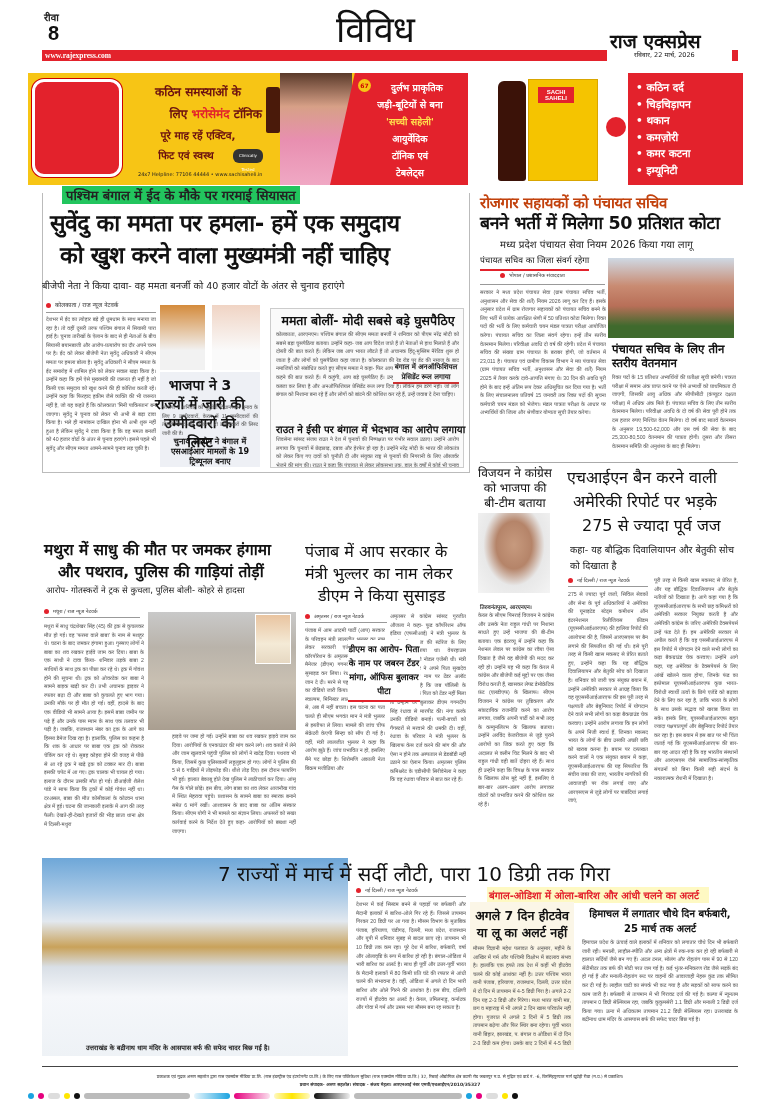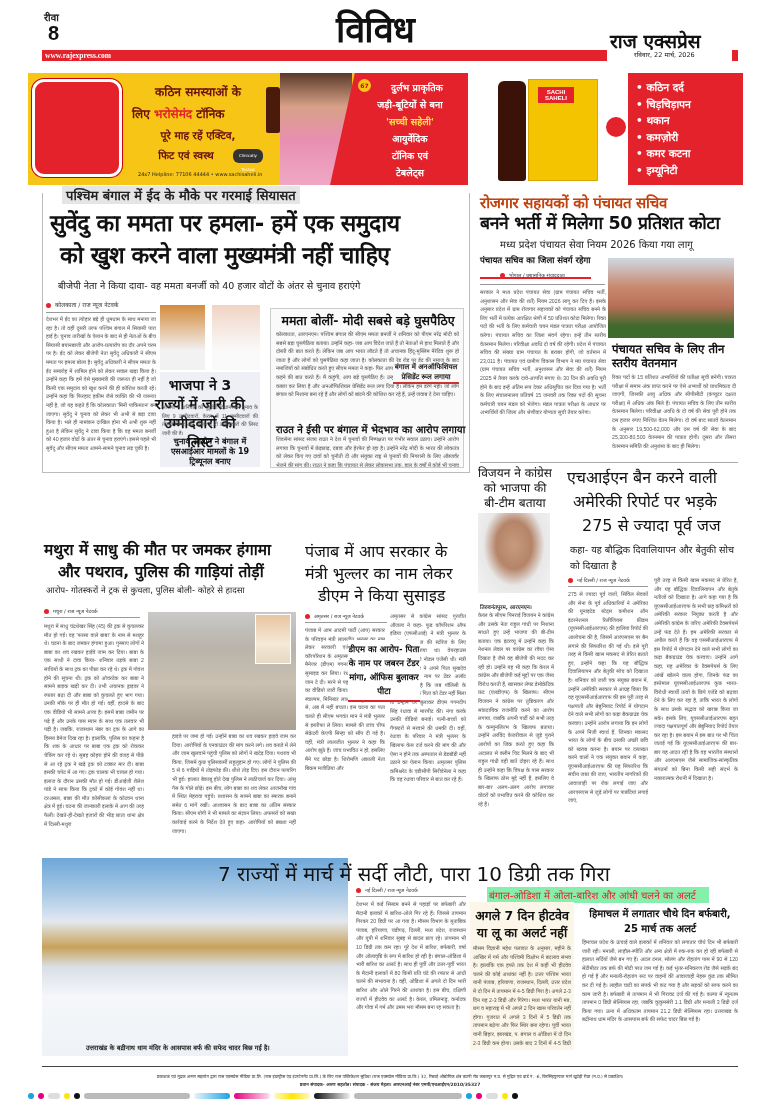--- a/index.html
+++ b/index.html
@@ -8,31 +8,31 @@
 .body-txt{font-size:5.2px;line-height:8.6px;color:#555;text-align:justify;overflow:hidden;font-family:"Liberation Sans",sans-serif}
 .byline{font-size:6px;color:#333;display:flex;align-items:center;gap:4px;border-bottom:1px solid #999;padding-bottom:3px}
 .dot{width:5px;height:5px;border-radius:50%;background:#e3222c;display:inline-block}
 .photo{overflow:hidden}
 </style>
 </head>
 <body>
 
 <div class="abs" style="left:44px;top:10px;font-size:10px;font-weight:bold;color:#222">रीवा</div>
 <div class="abs" style="left:48px;top:22px;font-size:20px;font-weight:bold;color:#111;font-family:'Liberation Sans',sans-serif">8</div>
-<div class="abs" style="left:336px;top:4px;font-size:36px;font-weight:bold;color:#111;letter-spacing:-1px">विविध</div>
+<div class="abs" style="left:336px;top:4px;font-size:36px;font-weight:normal;color:#111;letter-spacing:-1px">विविध</div>
 <div class="abs" style="left:610px;top:28px;font-size:19px;font-weight:bold;color:#111">राज एक्सप्रेस</div>
 <div class="abs" style="left:42px;top:50px;width:565px;height:11px;background:#e3222c"></div>
 <div class="abs" style="left:45px;top:51px;font-size:7.5px;color:#fff;font-family:'Liberation Serif',serif;font-weight:bold">www.rajexpress.com</div>
 <div class="abs" style="left:634px;top:50px;font-size:6.5px;color:#222">रविवार, 22 मार्च, 2026</div>
 <div class="abs" style="left:732px;top:50px;width:6px;height:11px;background:#e3222c"></div>
 
 <div class="abs" style="left:28px;top:73px;width:715px;height:112px;background:#f7c515;overflow:hidden">
   <div class="abs" style="left:4px;top:6px;width:90px;height:98px;background:#e3222c;border:3px solid #fff;border-radius:12px;box-shadow:0 0 0 1px #c00"></div>
   <div class="abs" style="left:110px;top:10px;width:120px;text-align:center;font-size:12px;font-weight:bold;color:#6b1010">कठिन समस्याओं के</div>
-  <div class="abs" style="left:104px;top:32px;width:130px;text-align:left;font-size:12px;font-weight:bold;color:#6b1010">
+  <div class="abs" style="left:104px;top:32px;width:130px;text-align:right;font-size:12px;font-weight:bold;color:#6b1010">
     <span>लिए </span><span style="color:#e3222c">भरोसेमंद</span><span> टॉनिक</span>
   </div>
   <div class="abs" style="left:108px;top:55px;width:124px;text-align:center;font-size:10.5px;font-weight:bold;color:#6b1010">पूरे माह रहें एक्टिव,</div>
   <div class="abs" style="left:108px;top:75px;width:100px;text-align:center;font-size:10.5px;font-weight:bold;color:#6b1010">फिट एवं स्वस्थ</div>
   <div class="abs" style="left:205px;top:76px;width:30px;height:14px;background:#333;border-radius:6px;font-size:4px;color:#fff;text-align:center;line-height:14px">Clinically Tested</div>
   <div class="abs" style="left:110px;top:98px;font-size:5px;color:#222">24x7 Helpline: 77106 44444 • www.sachisaheli.in</div>
   <div class="abs" style="left:238px;top:14px;width:14px;height:46px;background:#4a1a0a;border-radius:3px 3px 2px 2px"></div>
   <div class="abs" style="left:252px;top:0;width:72px;height:112px;background:linear-gradient(180deg,#5a3a2a 0%,#d7a087 30%,#e88fb0 60%,#f0a8c4 100%)"></div>
   <div class="abs" style="left:302px;top:0;width:138px;height:112px;background:#e3222c;clip-path:polygon(18% 0,100% 0,100% 100%,0 100%)"></div>
   <div class="abs" style="left:330px;top:6px;width:13px;height:13px;border-radius:50%;background:#f7c515;color:#c00;font-size:6px;font-weight:bold;text-align:center;line-height:13px">67</div>
@@ -54,24 +54,24 @@
     <div>• <span>कठिन दर्द</span></div>
     <div>• <span>चिड़चिड़ापन</span></div>
     <div>• <span>थकान</span></div>
     <div>• <span>कमज़ोरी</span></div>
     <div>• <span>कमर कटना</span></div>
     <div>• <span>इम्यूनिटी</span></div>
   </div>
 </div>
 
 <div class="abs" style="left:42px;top:193px;width:428px;height:280px;border:1px solid #bbb;border-top:none"></div>
-<div class="abs" style="left:62px;top:186px;font-size:13px;font-weight:bold;color:#222;background:#e5e5e5;padding:0 4px">पश्चिम बंगाल में ईद के मौके पर गरमाई सियासत</div>
+<div class="abs" style="left:62px;top:186px;font-size:13px;font-weight:bold;color:#222;background:#22c55e;padding:0 4px">पश्चिम बंगाल में ईद के मौके पर गरमाई सियासत</div>
 <div class="abs" style="left:50px;top:206px;width:415px;font-size:23px;font-weight:bold;color:#111;letter-spacing:-0.5px;white-space:nowrap">सुवेंदु का ममता पर हमला- हमें एक समुदाय</div>
 <div class="abs" style="left:60px;top:238px;width:400px;font-size:23px;font-weight:bold;color:#111;letter-spacing:-0.5px;white-space:nowrap">को खुश करने वाला मुख्यमंत्री नहीं चाहिए</div>
-<div class="abs" style="left:58px;top:279px;font-size:9.5px;color:#222;white-space:nowrap">बीजेपी नेता ने किया दावा- वह ममता बनर्जी को 40 हजार वोटों के अंतर से चुनाव हराएंगे</div>
+<div class="abs" style="left:42px;top:279px;font-size:9.5px;color:#222;white-space:nowrap">बीजेपी नेता ने किया दावा- वह ममता बनर्जी को 40 हजार वोटों के अंतर से चुनाव हराएंगे</div>
 
 <div class="abs byline" style="left:46px;top:301px;width:110px">
   <span class="dot"></span>
     <span>कोलकाता / राज न्यूज नेटवर्क</span>
 </div>
 <div class="abs body-txt" style="left:46px;top:315px;width:110px;height:152px">देशभर में ईद का त्योहार बड़े ही धूमधाम के साथ मनाया जा रहा है। तो वहीं दूसरी तरफ पश्चिम बंगाल में सियासी पारा हाई है। चुनाव तारीखों के ऐलान के बाद से ही नेताओं के बीच सियासी बयानबाजी और आरोप-प्रत्यारोप का दौर अपने चरम पर है। ईद को लेकर बीजेपी नेता सुवेंदु अधिकारी ने सीएम ममता पर हमला बोला है। सुवेंदु अधिकारी ने सीएम ममता के ईद समारोह में शामिल होने को लेकर सवाल खड़ा किया है। उन्होंने कहा कि हमें ऐसे मुख्यमंत्री की जरूरत ही नहीं है जो किसी एक समुदाय को खुश करने की ही कोशिश करती रहें। उन्होंने कहा कि फिरहाद हकीम जैसे व्यक्ति की भी जरूरत नहीं है, जो यह कहते हैं कि कोलकाता 'मिनी पाकिस्तान' बन जाएगा। सुवेंदु ने चुनाव को लेकर भी अभी से बड़ा दावा किया है। भले ही नामांकन दाखिल होना भी अभी शुरू नहीं हुआ है लेकिन सुवेंदु ने दावा किया है कि वह ममता बनर्जी को 40 हजार वोटों के अंतर से चुनाव हराएंगे। इससे पहले भी सुवेंदु और सीएम ममता आमने-सामने चुनाव लड़ चुकी है।</div>
 
 <div class="abs photo" style="left:160px;top:305px;width:45px;height:65px;background:linear-gradient(180deg,#d48b3c,#f2f2f2 70%)"></div>
 <div class="abs photo" style="left:212px;top:305px;width:48px;height:65px;background:linear-gradient(180deg,#f0d4c4,#fafafa 70%)"></div>
 <div class="abs" style="left:160px;top:372px;width:100px;height:95px;background:#eef0f5"></div>
@@ -82,21 +82,21 @@
 <div class="abs" style="left:270px;top:308px;width:194px;height:160px;border:1px solid #ccc;background:#fafafa"></div>
 <div class="abs" style="left:278px;top:312px;width:180px;text-align:center;font-size:12.5px;font-weight:bold;color:#111;white-space:nowrap">ममता बोलीं- मोदी सबसे बड़े घुसपैठिए</div>
 <div class="abs body-txt" style="left:276px;top:330px;width:183px;height:82px">कोलकाता, आरएनएन। पश्चिम बंगाल की सीएम ममता बनर्जी ने शनिवार को पीएम नरेंद्र मोदी को सबसे बड़ा घुसपैठिया बताया। उन्होंने कहा- जब आप विदेश जाते हैं तो नेताओं से हाथ मिलाते हैं और दोस्ती की बात करते हैं। लेकिन जब आप भारत लौटते हैं तो अचानक हिंदू-मुस्लिम नैरेटिव शुरू हो जाता है और लोगों को घुसपैठिया कहा जाता है। कोलकाता की रेड रोड पर ईद की नमाज के बाद नमाजियों को संबोधित करते हुए सीएम ममता ने कहा- फिर आप नाम हटाने और लोगों को घुसपैठिया कहने की बात करते हैं। मैं कहूंगी, आप बड़े घुसपैठिए हैं। उन्होंने कहा- आपने हमारी सरकार पर कब्जा कर लिया है और अनऑफिशियल प्रेसिडेंट रूल लगा दिया है। लेकिन हम डरेंगे नहीं। जो लोग बंगाल को निशाना बना रहे हैं और लोगों को बांटने की कोशिश कर रहे हैं, उन्हें जवाब दे देना चाहिए।</div>
 <div class="abs" style="left:393px;top:362px;width:66px;font-size:7px;font-weight:bold;line-height:10px;text-align:center;background:#fafafa;border-bottom:2px solid #c33;color:#222">बंगाल में अनऑफिशियल प्रेसिडेंट रूल लगाया</div>
 <div class="abs" style="left:276px;top:422px;font-size:10px;font-weight:bold;color:#111;white-space:nowrap">राउत ने ईसी पर बंगाल में भेदभाव का आरोप लगाया</div>
 <div class="abs body-txt" style="left:276px;top:435px;width:183px;height:32px">शिवसेना सांसद संजय राउत ने देश में चुनावों की निष्पक्षता पर गंभीर सवाल उठाए। उन्होंने आरोप लगाया कि चुनावों में छेड़छाड़, दबाव और हेरफेर हो रहा है। उन्होंने नरेंद्र मोदी के भारत की लोकतंत्र को लेकर किए गए दावों को चुनौती दी और संयुक्त राष्ट्र से चुनावों की निगरानी के लिए ऑब्जर्वर भेजने की मांग की। राउत ने कहा कि पंचायत से लेकर लोकसभा तक, हाल के वर्षों में कोई भी चुनाव पूरी तरह निष्पक्ष तरीके से नहीं हुआ है। राउत ने चुनाव आयोग पर भी पश्चिम बंगाल में भेदभाव का आरोप लगाया और कहा कि यह संस्था अब निष्पक्ष नहीं रही। उन्होंने पश्चिम बंगाल में बड़े पैमाने पर अधिकारियों के ट्रांसफर को अघोषित इमरजेंसी जैसा बताया। साथ ही ममता बनर्जी का समर्थन करते हुए कहा कि उनकी पार्टी बीजेपी के खिलाफ मजबूती से खड़ी है और जनता उनके साथ है।</div>
 
 <div class="abs" style="left:480px;top:192px;width:295px;font-size:15px;font-weight:bold;color:#c2410c;white-space:nowrap;letter-spacing:-0.3px">रोजगार सहायकों को पंचायत सचिव</div>
 <div class="abs" style="left:480px;top:210px;width:295px;font-size:17.5px;font-weight:bold;color:#111;white-space:nowrap;letter-spacing:-0.3px">बनने भर्ती में मिलेगा 50 प्रतिशत कोटा</div>
 <div class="abs" style="left:500px;top:237px;font-size:10px;color:#222;white-space:nowrap">मध्य प्रदेश पंचायत सेवा नियम 2026 किया गया लागू</div>
-<div class="abs" style="left:480px;top:254px;font-size:8.5px;font-weight:bold;color:#111;border-bottom:2px solid #e3222c;padding-bottom:12px">पंचायत सचिव का जिला संवर्ग रहेगा</div>
+<div class="abs" style="left:480px;top:254px;font-size:8.5px;font-weight:normal;color:#111;border-bottom:2px solid #e3222c;padding-bottom:4px">पंचायत सचिव का जिला संवर्ग रहेगा</div>
 <div class="abs byline" style="left:500px;top:272px;width:100px;border:none">
   <span class="dot"></span>
     <span style="font-size:5px">भोपाल / प्रशासनिक संवाददाता</span>
 </div>
 <div class="abs" style="left:480px;top:284px;width:125px;height:1px;background:#999"></div>
 <div class="abs body-txt" style="left:480px;top:288px;width:126px;height:160px">सरकार ने मध्य प्रदेश पंचायत सेवा (ग्राम पंचायत सचिव भर्ती, अनुशासन और सेवा की शर्तें) नियम 2026 लागू कर दिए हैं। इसके अनुसार प्रदेश में ग्राम रोजगार सहायकों को पंचायत सचिव बनने के लिए भर्ती में प्रत्येक आरक्षित श्रेणी में 50 प्रतिशत कोटा मिलेगा। रिक्त पदों की भर्ती के लिए कर्मचारी चयन मंडल पात्रता परीक्षा आयोजित करेगा। पंचायत सचिव का जिला संवर्ग रहेगा। इन्हें तीन स्तरीय वेतनमान मिलेगा। परिवीक्षा अवधि दो वर्ष की रहेगी। प्रदेश में पंचायत सचिव की संख्या ग्राम पंचायत के बराबर होगी, जो वर्तमान में 23,011 है। पंचायत एवं ग्रामीण विकास विभाग ने मप्र पंचायत सेवा (ग्राम पंचायत सचिव भर्ती, अनुशासन और सेवा की शर्तें) नियम 2025 में तैयार करके दावे-आपत्ति मंगाए थे। 30 दिन की अवधि पूरी होने के बाद इन्हें अंतिम रूप देकर अधिसूचित कर दिया गया है। भर्ती के लिए संचालनालय प्रतिवर्ष 15 जनवरी तक रिक्त पदों की सूचना कर्मचारी चयन मंडल को भेजेगा। मंडल पात्रता परीक्षा के आधार पर अभ्यर्थियों की जिला और श्रेणीवार योग्यता सूची तैयार करेगा।</div>
 <div class="abs photo" style="left:608px;top:258px;width:126px;height:80px;background:linear-gradient(180deg,#cfd9e4 0%,#c98b72 35%,#b86f58 60%,#3f6a2d 85%)"></div>
 <div class="abs" style="left:612px;top:342px;width:124px;font-size:11.5px;line-height:14px;font-weight:bold;color:#111">पंचायत सचिव के लिए तीन स्तरीय वेतनमान</div>
 <div class="abs body-txt" style="left:612px;top:373px;width:124px;height:86px">रिक्त पदों के 15 प्रतिशत अभ्यर्थियों की प्रतीक्षा सूची बनेगी। पात्रता परीक्षा में समान अंक प्राप्त करने पर ऐसे अभ्यर्थी को प्राथमिकता दी जाएगी, जिसकी आयु अधिक और सीपीसीटी (कंप्यूटर दक्षता परीक्षा) में अधिक अंक मिले हैं। पंचायत सचिव के लिए तीन स्तरीय वेतनमान मिलेगा। परिवीक्षा अवधि के दो वर्ष की सेवा पूरी होने तक दस हजार रुपए निश्चित वेतन मिलेगा। दो वर्ष बाद सातवें वेतनमान के अनुसार 19,500-62,000 और दस वर्ष की सेवा के बाद 25,300-80,500 वेतनमान की पात्रता होगी। दूसरा और तीसरा वेतनमान समिति की अनुशंसा के बाद ही मिलेगा।</div>
 <div class="abs" style="left:480px;top:462px;width:258px;height:1px;background:#aaa"></div>
@@ -141,21 +141,21 @@
 <div class="abs body-txt" style="left:654px;top:576px;width:84px;height:268px">पूरी तरह से किसी खास मकसद से प्रेरित है, और यह बौद्धिक दिवालियापन और बेतुके नतीजों को दिखाता है। आगे कहा गया है कि यूएससीआईआरएफ के सभी छह कमिश्नरों को अमेरिकी सरकार नियुक्त करती है और अमेरिकी कांग्रेस के जरिए अमेरिकी टैक्सपेयर्स उन्हें फंड देते हैं। हम अमेरिकी सरकार से अपील करते हैं कि वह एससीआईआरएफ में इस रिपोर्ट में योगदान देने वाले सभी लोगों का कड़ा बैकग्राउंड चेक करवाए। उन्होंने आगे कहा, यह अमेरिका के टैक्सपेयर्स के लिए आंखें खोलने वाला होगा, जिनके फंड का इस्तेमाल यूएससीआईआरएफ कुछ भारत-विरोधी स्वार्थी तत्वों के छिपे एजेंडे को बढ़ावा देने के लिए कर रहा है, ताकि भारत के लोगों के साथ उसके सद्भाव को खराब किया जा सके। इसके लिए, यूएससीआईआरएफ बहुत ज्यादा पक्षपातपूर्ण और बेबुनियाद रिपोर्ट तैयार कर रहा है। इस बयान में इस बात पर भी चिंता जताई गई कि यूएससीआईआरएफ की बार-बार यह आदत रही है कि वह भारतीय संस्थानों और आरएसएस जैसे सामाजिक-सांस्कृतिक संगठनों को बिना किसी सही संदर्भ के नकारात्मक रोशनी में दिखाता है।</div>
 
 <div class="abs photo" style="left:42px;top:858px;width:306px;height:198px;background:linear-gradient(180deg,#6ea7d8 0%,#a9c9e6 18%,#e2e8ef 32%,#c9a25a 45%,#d9dfe6 55%,#f5f7fa 70%,#eef2f6 100%)"></div>
 <div class="abs" style="left:218px;top:860px;width:530px;font-size:20px;color:#111;white-space:nowrap">7 राज्यों में मार्च में सर्दी लौटी, पारा 10 डिग्री तक गिरा</div>
 <div class="abs" style="left:86px;top:1043px;font-size:6.5px;font-weight:bold;color:#222">उत्तराखंड के बद्रीनाथ धाम मंदिर के आसपास बर्फ की सफेद चादर बिछ गई है।</div>
 <div class="abs byline" style="left:356px;top:887px;width:110px">
   <span class="dot"></span>
     <span style="font-size:5px">नई दिल्ली / राज न्यूज नेटवर्क</span>
 </div>
 <div class="abs body-txt" style="left:356px;top:900px;width:110px;height:150px">देशभर में कई सिस्टम बनने से पहाड़ों पर बर्फबारी और मैदानी इलाकों में बारिश-ओले गिर रहे हैं। जिससे तापमान गिरकर 20 डिग्री पर आ गया है। मौसम विभाग के मुताबिक पंजाब, हरियाणा, चंडीगढ़, दिल्ली, मध्य प्रदेश, राजस्थान और यूपी में शनिवार सुबह से बादल छाए रहे। तापमान भी 10 डिग्री तक कम रहा। पूरे देश में बारिश, बर्फबारी, वर्षा और ओलावृष्टि के रूप में बारिश हो रही है। बंगाल-ओडिशा में भारी बारिश का अलर्ट है। साथ ही पूर्वी और उत्तर-पूर्वी भारत के मैदानी इलाकों में 80 किमी प्रति घंटे की रफ्तार से आंधी चलने की संभावना है। वहीं, ओडिशा में अगले दो दिन भारी बारिश और ओले गिरने की आशंका है। इस बीच, दक्षिणी राज्यों में हीटवेव का अलर्ट है। केरल, तमिलनाडु, कर्नाटक और गोवा में गर्म और उमस भरा मौसम बना रह सकता है।</div>
-<div class="abs" style="left:487px;top:887px;width:222px;font-size:10px;font-weight:normal;color:#e3222c;background:#86efac;padding:1px 2px;white-space:nowrap">बंगाल-ओडिशा में ओला-बारिश और आंधी चलने का अलर्ट</div>
+<div class="abs" style="left:487px;top:887px;width:222px;font-size:10px;font-weight:bold;color:#e3222c;background:#fef9c3;padding:1px 2px;white-space:nowrap">बंगाल-ओडिशा में ओला-बारिश और आंधी चलने का अलर्ट</div>
 <div class="abs" style="left:470px;top:902px;width:104px;height:148px;background:#fbf6e7"></div>
 <div class="abs" style="left:472px;top:907px;width:100px;font-size:12.5px;line-height:17px;font-weight:bold;text-align:center;color:#111">अगले 7 दिन हीटवेव या लू का अलर्ट नहीं</div>
 <div class="abs body-txt" style="left:473px;top:944px;width:98px;height:104px">मौसम विज्ञानी महेश पलावत के अनुसार, महीने के आखिर में गर्म और पश्चिमी विक्षोभ में बदलाव संभव है। हालांकि एक हफ्ते तक देश में कहीं भी हीटवेव चलने की कोई आशंका नहीं है। उत्तर पश्चिम भारत यानी पंजाब, हरियाणा, राजस्थान, दिल्ली, उत्तर प्रदेश में दो दिन में तापमान में 4-5 डिग्री गिरा है। अगले 2-3 दिन यह 2-3 डिग्री और गिरेगा। मध्य भारत यानी मप्र, छग व महाराष्ट्र में भी अगले 2 दिन खास परिवर्तन नहीं होगा। गुजरात में अगले 3 दिनों में 5 डिग्री तक तापमान बढ़ेगा और फिर स्थिर बना रहेगा। पूर्वी भारत यानी बिहार, झारखंड, प. बंगाल व ओडिशा में दो दिन 2-3 डिग्री कम होगा। उसके बाद 3 दिनों में 4-5 डिग्री बढ़ जाएगा।</div>
 <div class="abs" style="left:582px;top:906px;width:156px;font-size:10px;line-height:15px;font-weight:bold;text-align:center;color:#111">हिमाचल में लगातार चौथे दिन बर्फबारी, 25 मार्च तक अलर्ट</div>
 <div class="abs body-txt" style="left:582px;top:938px;width:156px;height:112px">हिमाचल प्रदेश के ऊंचाई वाले इलाकों में शनिवार को लगातार चौथे दिन भी बर्फबारी जारी रही। मनाली, लाहौल-स्पीति और अन्य क्षेत्रों में रुक-रुक कर हो रही बर्फबारी से हालात सर्दियों जैसे बन गए हैं। अटल टनल, सोलंग और रोहतांग पास में 90 से 120 सेंटीमीटर तक बर्फ की मोटी परत जम गई है। कई भुंतर-मनिकरण रोड जैसे सड़कें बंद हो गई हैं और मनाली-रोहतांग रूट पर वाहनों की आवाजाही नेहरू कुंड तक सीमित कर दी गई है। लाहौल घाटी का संपर्क भी कट गया है और सड़कों को साफ करने का काम जारी है। बर्फबारी से तापमान में भी गिरावट दर्ज की गई है। कल्पा में न्यूनतम तापमान 0 डिग्री सेल्सियस रहा, जबकि कुकुमसेरी 1.1 डिग्री और मनाली 3 डिग्री दर्ज किया गया। ऊना में अधिकतम तापमान 21.2 डिग्री सेल्सियस रहा। उत्तराखंड के बद्रीनाथ धाम मंदिर के आसपास बर्फ की सफेद चादर बिछ गई है।</div>
 
 <div class="abs" style="left:42px;top:1066px;width:696px;height:1px;background:#444"></div>
 <div class="abs" style="left:50px;top:1073px;width:680px;font-size:4.3px;color:#333;text-align:center;white-space:nowrap;overflow:hidden">प्रकाशक एवं मुद्रक अरुण सहलोत द्वारा राज एक्सप्रेस मीडिया प्रा.लि. (राज इंडस्ट्रीज एंड इंटरटेनमेंट प्रा.लि.) के लिए राज पब्लिकेशन सुविधा (राज एक्सप्रेस मीडिया प्रा.लि.) 32, रिछाई औद्योगिक क्षेत्र कटनी रोड जबलपुर म.प्र. से मुद्रित एवं वार्ड नं. -6, बिरसिंहपुरपाल मार्ग खुटेही रीवा (म.प्र.) से प्रकाशित।</div>
 <div class="abs" style="left:50px;top:1081px;width:680px;font-size:4.5px;color:#333;text-align:center;font-weight:bold">प्रधान संपादक- अरुण सहलोत। संपादक - संजय मेहता। आरएनआई नंबर एमपी/एचआईएन/2010/35327</div>
 

